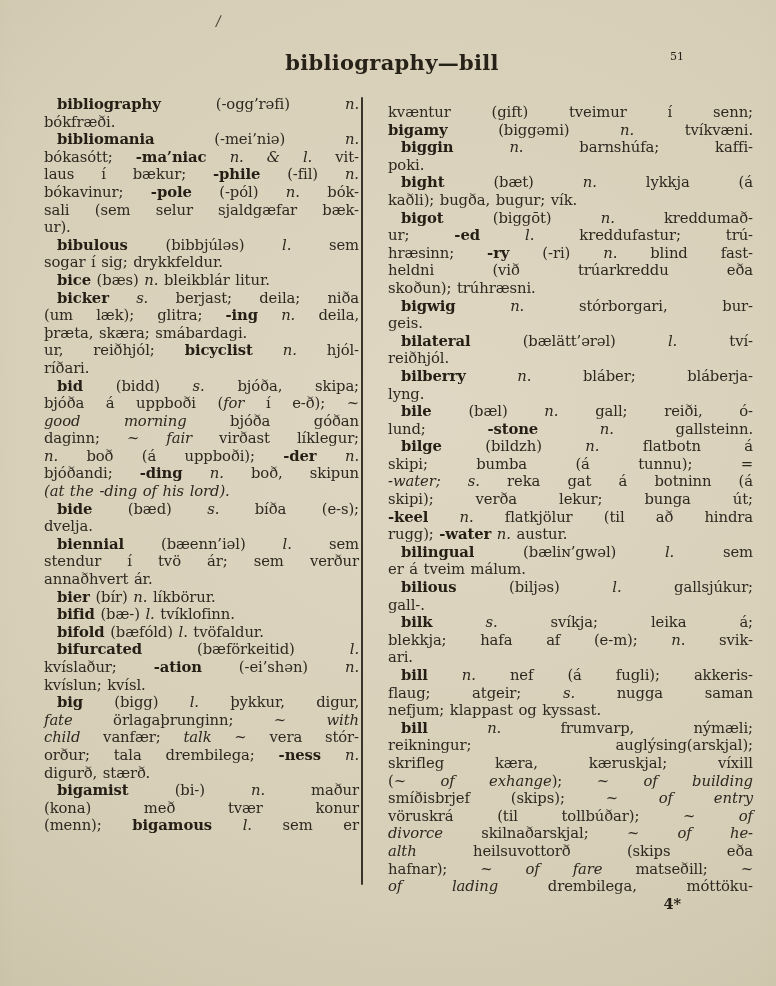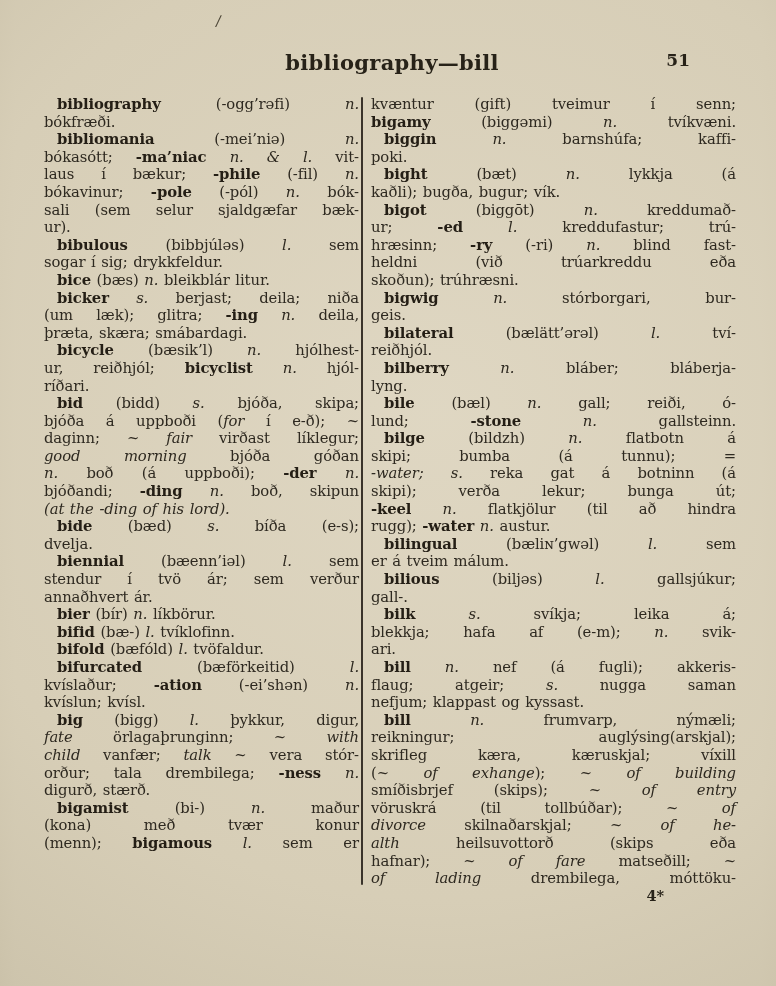--- a/index.html
+++ b/index.html
@@ -9,34 +9,34 @@
       radial-gradient(ellipse 120% 90% at 56% 42%, rgba(224,216,196,.9) 0%, rgba(215,206,183,.95) 55%, rgba(201,192,168,.9) 86%, rgba(186,176,150,.95) 100%),
       linear-gradient(90deg,#beb498 0%, #d4cbb2 2%, #d7ceb6 98%, #c6bca1 100%);
     font-family:"DejaVu Serif","Liberation Serif",serif;
     color:#2e2920;
   }
   .hdr-title{
     position:absolute;top:50px;left:44px;width:696px;
     text-align:center;font-weight:bold;font-size:21px;letter-spacing:.3px;color:#272218;
   }
   .hdr-num{
-    position:absolute;top:50px;right:86px;
-    font-weight:bold;font-size:17px;color:#272218;
+    position:absolute;top:50px;right:92px;
+    font-weight:normal;font-size:11px;color:#272218;
   }
   .stray{
     position:absolute;left:216px;top:12px;font-size:15px;color:#4a4334;
     transform:rotate(8deg);
   }
   .col{
     position:absolute;top:95px;
     font-size:14.8px;line-height:17.6px;letter-spacing:-.1px;
     word-spacing:1px;
   }
   .col-left{left:44px;width:315px;}
-  .col-right{left:371px;width:365px;}
+  .col-right{left:388px;width:365px;margin-top:8px;}
   .divider{
     position:absolute;left:361px;top:97px;width:2px;height:788px;
     background:#3a332a;border-radius:1px;
   }
   .line{
     text-align:justify;text-align-last:justify;text-justify:inter-word;
     white-space:normal;
   }
   .line.nj{text-align:right;text-align-last:left;}
   .line.ind{text-indent:13px;}
@@ -63,27 +63,26 @@
       <div class="line"><span>laus í bækur; </span><span class="hw">-phile</span><span> (-fil) </span><span class="it">n.</span></div>
       <div class="line"><span>bókavinur; </span><span class="hw">-pole</span><span> (-pól) </span><span class="it">n.</span><span> bók-</span></div>
       <div class="line"><span>sali (sem selur sjaldgæfar bæk-</span></div>
       <div class="line nj"><span>ur).</span></div>
       <div class="line ind"><span class="hw">bibulous</span><span> (bibbjúləs) </span><span class="it">l.</span><span> sem</span></div>
       <div class="line nj"><span>sogar í sig; drykkfeldur.</span></div>
       <div class="line ind nj"><span class="hw">bice</span><span> (bæs) </span><span class="it">n.</span><span> bleikblár litur.</span></div>
       <div class="line ind"><span class="hw">bicker</span><span> </span><span class="it">s.</span><span> berjast; deila; niða</span></div>
       <div class="line"><span>(um læk); glitra; </span><span class="hw">-ing</span><span> </span><span class="it">n.</span><span> deila,</span></div>
       <div class="line nj"><span>þræta, skæra; smábardagi.</span></div>
-      <div class="line ind"><span class="hw">bicycle</span><span> (bæsik’l) </span><span class="it">n.</span><span> hjólhest-</span></div>
       <div class="line"><span>ur, reiðhjól; </span><span class="hw">bicyclist</span><span> </span><span class="it">n.</span><span> hjól-</span></div>
       <div class="line nj"><span>ríðari.</span></div>
       <div class="line ind"><span class="hw">bid</span><span> (bidd) </span><span class="it">s.</span><span> bjóða, skipa;</span></div>
       <div class="line"><span>bjóða á uppboði (</span><span class="it">for</span><span> í e-ð); </span><span class="it">~</span></div>
+      <div class="line"><span class="it">good morning</span><span> bjóða góðan</span></div>
       <div class="line"><span>daginn; </span><span class="it">~ fair</span><span> virðast líklegur;</span></div>
-      <div class="line"><span class="it">good morning</span><span> bjóða góðan</span></div>
       <div class="line"><span class="it">n.</span><span> boð (á uppboði); </span><span class="hw">-der</span><span> </span><span class="it">n.</span></div>
       <div class="line"><span>bjóðandi; </span><span class="hw">-ding</span><span> </span><span class="it">n.</span><span> boð, skipun</span></div>
       <div class="line nj"><span class="it">(at the -ding of his lord).</span></div>
       <div class="line ind"><span class="hw">bide</span><span> (bæd) </span><span class="it">s.</span><span> bíða (e-s);</span></div>
       <div class="line nj"><span>dvelja.</span></div>
       <div class="line ind"><span class="hw">biennial</span><span> (bæenn’iəl) </span><span class="it">l.</span><span> sem</span></div>
       <div class="line"><span>stendur í tvö ár; sem verður</span></div>
       <div class="line nj"><span>annaðhvert ár.</span></div>
       <div class="line ind nj"><span class="hw">bier</span><span> (bír) </span><span class="it">n.</span><span> líkbörur.</span></div>
       <div class="line ind nj"><span class="hw">bifid</span><span> (bæ-) </span><span class="it">l.</span><span> tvíklofinn.</span></div>

